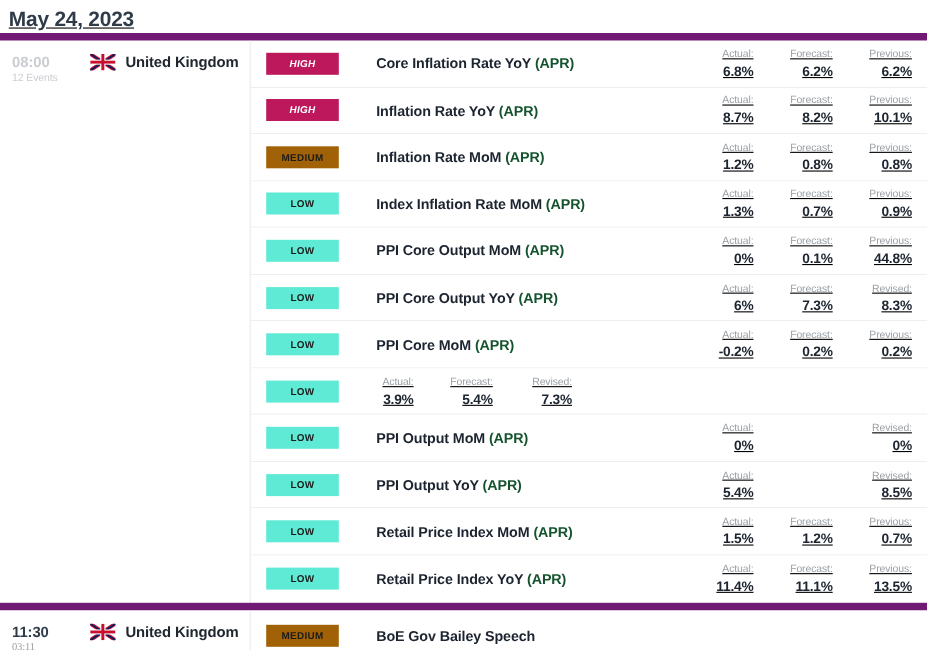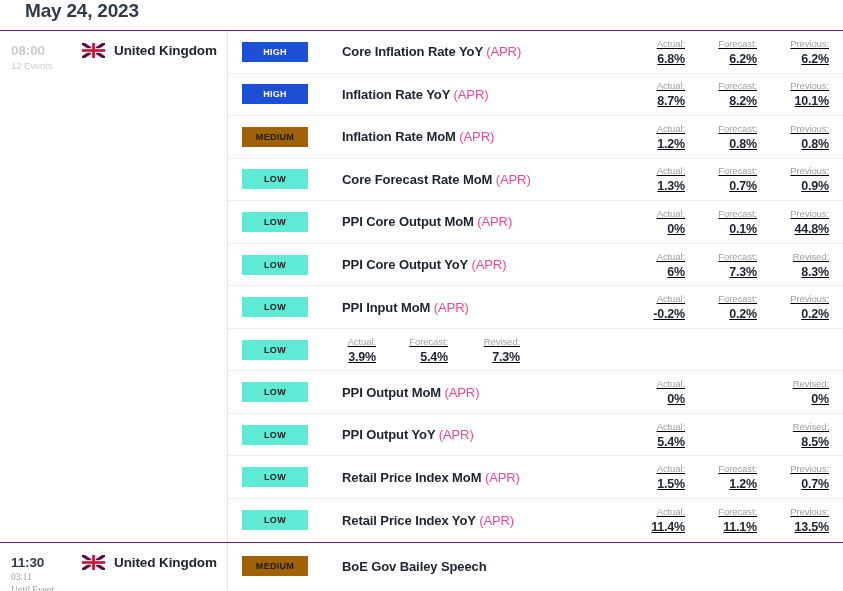--- a/index.html
+++ b/index.html
@@ -14,37 +14,38 @@
     position: relative;
     width: 843px; height: 591px;
     overflow: hidden;
     background: #ffffff;
   }
 
   
   .date-header {
     height: 30px;
     display: flex;
-    align-items: flex-start;
-    padding-left: 25px;
+    align-items: flex-end;
+    padding-left: 8px;
     background: #fff;
+    text-decoration: underline;
   }
   .date-header-title {
     font-size: 19px;
     font-weight: bold;
     color: #2e3a४7;
     color: #2f3b49;
     letter-spacing: -0.2px;
   }
 
   
   .day-group {
     position: relative;
     display: flex;
-    border-top: 1px solid #701a75;
+    border-top: 7px solid #701a75;
     background: #fff;
   }
 
   
   .time-col {
     width: 228px;
     flex: 0 0 228px;
     border-right: 1px solid #e4e7ea;
     display: flex;
     align-items: flex-start;
@@ -112,37 +113,37 @@
   .impact {
     width: 66px;
     flex: 0 0 66px;
     height: 20px;
     line-height: 20px;
     text-align: center;
     font-size: 9px;
     font-weight: bold;
     letter-spacing: 0.3px;
   }
-  .impact.high   { background: #1d4ed8; color: #ffffff; }
+  .impact.high   { background: #be185d; color: #ffffff; font-style: italic; }
   .impact.medium { background: #a16207; color: #1c1c1c; }
   .impact.low    { background: #5eead4; color: #1c1c1c; }
 
   .event-title {
     flex: 1 1 auto;
     padding-left: 34px;
     font-size: 13px;
     font-weight: bold;
     color: #1c2430;
     letter-spacing: -0.1px;
     white-space: nowrap;
     overflow: hidden;
   }
   .event-period {
-    font-weight: normal;
-    color: #ec4899;
+    font-weight: bold;
+    color: #14532d;
   }
 
   .stats {
     flex: 0 0 auto;
     display: flex;
     align-items: center;
     padding-right: 10px;
   }
   .stat {
     width: 72px;
@@ -254,21 +255,21 @@
                 <div class="stat-value">0.8%</div>
               </div>
               <div class="stat">
                 <div class="stat-label">Previous:</div>
                 <div class="stat-value">0.8%</div>
               </div>
             </div>
           </div>
           <div class="event-row">
             <div class="impact low">LOW</div>
-            <div class="event-title"><span>Core Forecast Rate MoM</span> <span class="event-period">(APR)</span></div>
+            <div class="event-title"><span>Index Inflation Rate MoM</span> <span class="event-period">(APR)</span></div>
             <div class="stats">
               <div class="stat">
                 <div class="stat-label">Actual:</div>
                 <div class="stat-value">1.3%</div>
               </div>
               <div class="stat">
                 <div class="stat-label">Forecast:</div>
                 <div class="stat-value">0.7%</div>
               </div>
               <div class="stat">
@@ -308,21 +309,21 @@
                 <div class="stat-value">7.3%</div>
               </div>
               <div class="stat">
                 <div class="stat-label">Revised:</div>
                 <div class="stat-value">8.3%</div>
               </div>
             </div>
           </div>
           <div class="event-row">
             <div class="impact low">LOW</div>
-            <div class="event-title"><span>PPI Input MoM</span> <span class="event-period">(APR)</span></div>
+            <div class="event-title"><span>PPI Core MoM</span> <span class="event-period">(APR)</span></div>
             <div class="stats">
               <div class="stat">
                 <div class="stat-label">Actual:</div>
                 <div class="stat-value">-0.2%</div>
               </div>
               <div class="stat">
                 <div class="stat-label">Forecast:</div>
                 <div class="stat-value">0.2%</div>
               </div>
               <div class="stat">

